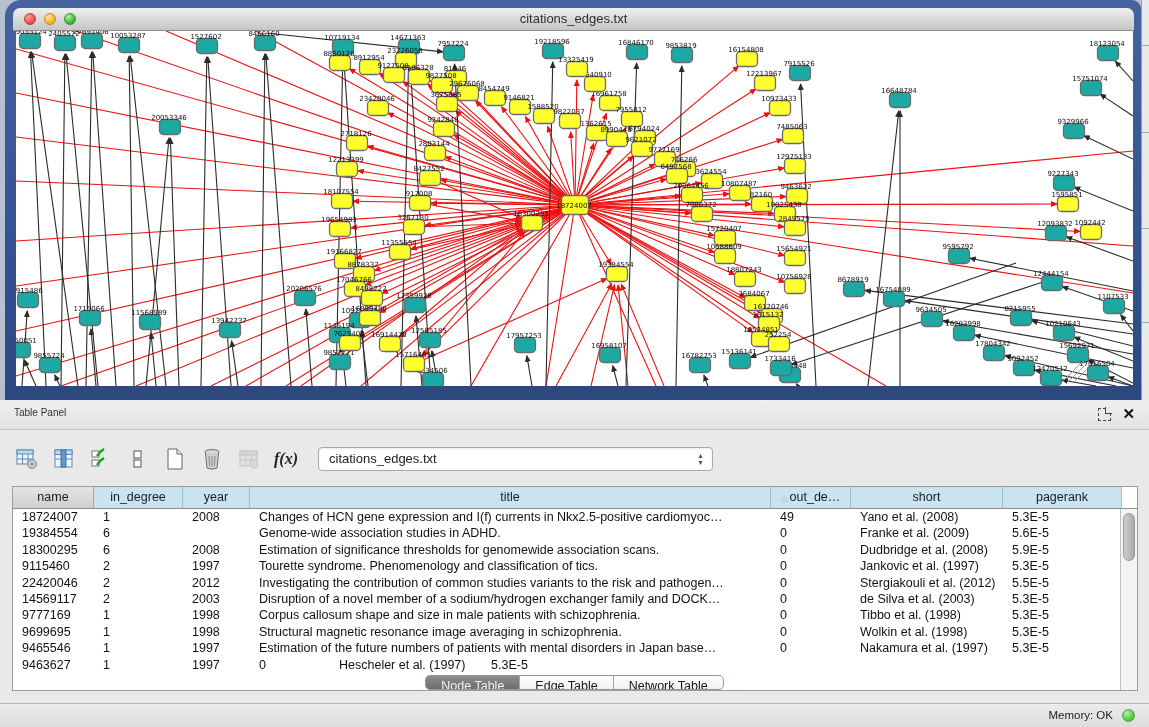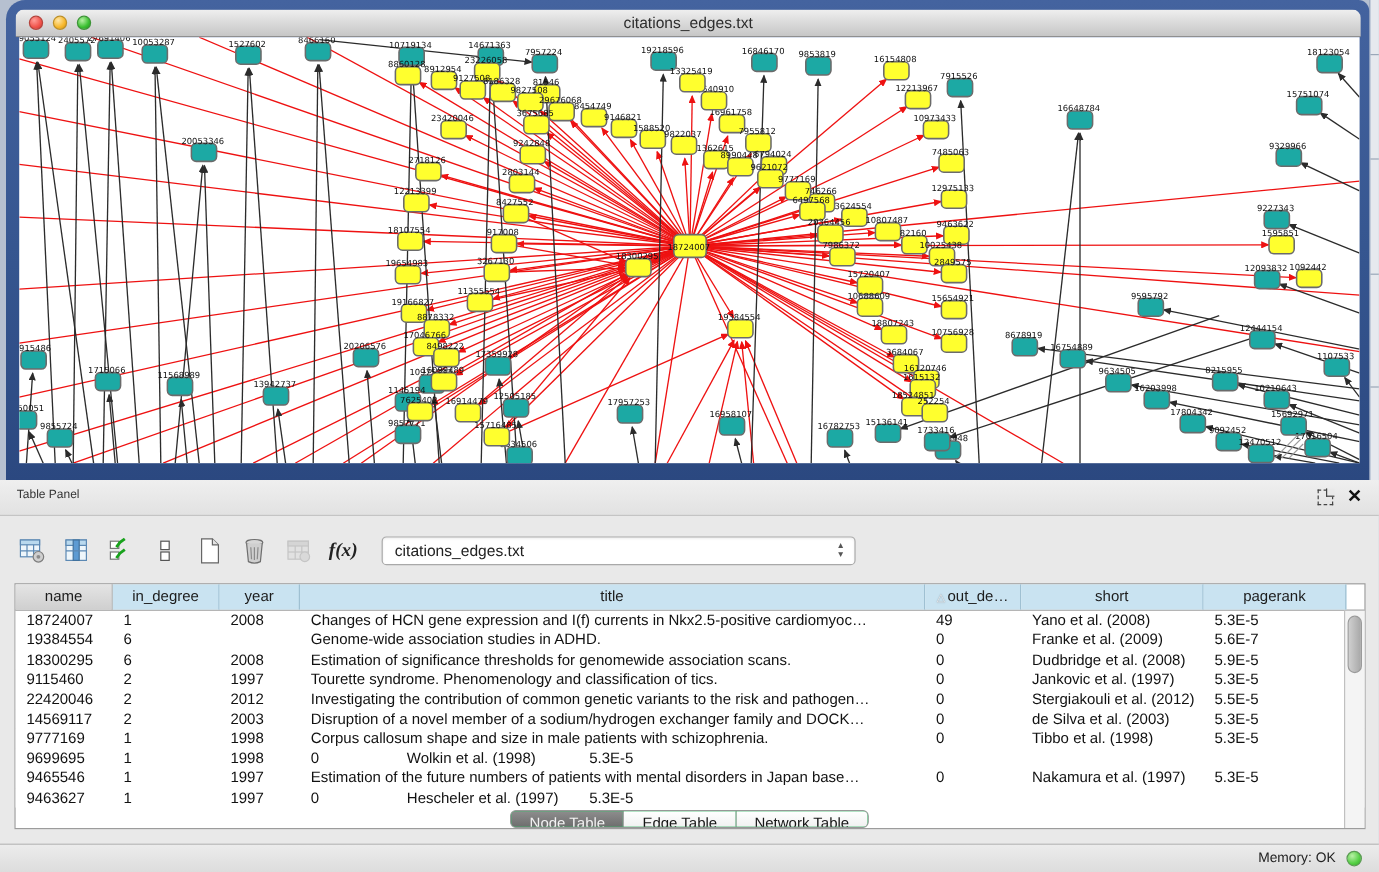--- a/index.html
+++ b/index.html
@@ -633,21 +633,21 @@
             <div class="td" style="width: 152px;">Yano et al. (2008)</div>
             <div class="td" style="width: 119px;">5.3E-5</div>
           </div>
           <div class="tr">
             <div class="td" style="width: 81px;">19384554</div>
             <div class="td" style="width: 89px;">6</div>
             <div class="td" style="width: 67px; margin-top: 36px;">2009</div>
             <div class="td" style="width: 521px;">Genome-wide association studies in ADHD.</div>
             <div class="td" style="width: 80px;">0</div>
             <div class="td" style="width: 152px;">Franke et al. (2009)</div>
-            <div class="td" style="width: 119px;">5.6E-7</div>
+            <div class="td" style="width: 119px;">5.6E-5</div>
           </div>
           <div class="tr">
             <div class="td" style="width: 81px;">18300295</div>
             <div class="td" style="width: 89px;">6</div>
             <div class="td" style="width: 67px;">2008</div>
             <div class="td" style="width: 521px;">Estimation of significance thresholds for genomewide association scans.</div>
             <div class="td" style="width: 80px;">0</div>
             <div class="td" style="width: 152px;">Dudbridge et al. (2008)</div>
             <div class="td" style="width: 119px;">5.9E-5</div>
           </div>
@@ -657,21 +657,21 @@
             <div class="td" style="width: 67px;">1997</div>
             <div class="td" style="width: 521px;">Tourette syndrome. Phenomenology and classification of tics.</div>
             <div class="td" style="width: 80px;">0</div>
             <div class="td" style="width: 152px;">Jankovic et al. (1997)</div>
             <div class="td" style="width: 119px;">5.3E-5</div>
           </div>
           <div class="tr">
             <div class="td" style="width: 81px;">22420046</div>
             <div class="td" style="width: 89px;">2</div>
             <div class="td" style="width: 67px;">2012</div>
-            <div class="td" style="width: 521px;">Investigating the contribution of common genetic variants to the risk and pathogen…</div>
+            <div class="td" style="width: 521px;">Investigating the contribution of common studies variants to the risk and pathogen…</div>
             <div class="td" style="width: 80px;">0</div>
             <div class="td" style="width: 152px;">Stergiakouli et al. (2012)</div>
             <div class="td" style="width: 119px;">5.5E-5</div>
           </div>
           <div class="tr">
             <div class="td" style="width: 81px;">14569117</div>
             <div class="td" style="width: 89px;">2</div>
             <div class="td" style="width: 67px;">2003</div>
             <div class="td" style="width: 521px;">Disruption of a novel member of a sodium/hydrogen exchanger family and DOCK…</div>
             <div class="td" style="width: 80px;">0</div>
@@ -684,20 +684,21 @@
             <div class="td" style="width: 67px;">1998</div>
             <div class="td" style="width: 521px;">Corpus callosum shape and size in male patients with schizophrenia.</div>
             <div class="td" style="width: 80px;">0</div>
             <div class="td" style="width: 152px;">Tibbo et al. (1998)</div>
             <div class="td" style="width: 119px;">5.3E-5</div>
           </div>
           <div class="tr">
             <div class="td" style="width: 81px;">9699695</div>
             <div class="td" style="width: 89px;">1</div>
             <div class="td" style="width: 67px;">1998</div>
+            <div class="td" style="width: 521px;">Structural magnetic resonance image averaging in schizophrenia.</div>
             <div class="td" style="width: 80px;">0</div>
             <div class="td" style="width: 152px;">Wolkin et al. (1998)</div>
             <div class="td" style="width: 119px;">5.3E-5</div>
           </div>
           <div class="tr">
             <div class="td" style="width: 81px;">9465546</div>
             <div class="td" style="width: 89px;">1</div>
             <div class="td" style="width: 67px;">1997</div>
             <div class="td" style="width: 521px;">Estimation of the future numbers of patients with mental disorders in Japan base…</div>
             <div class="td" style="width: 80px;">0</div>

